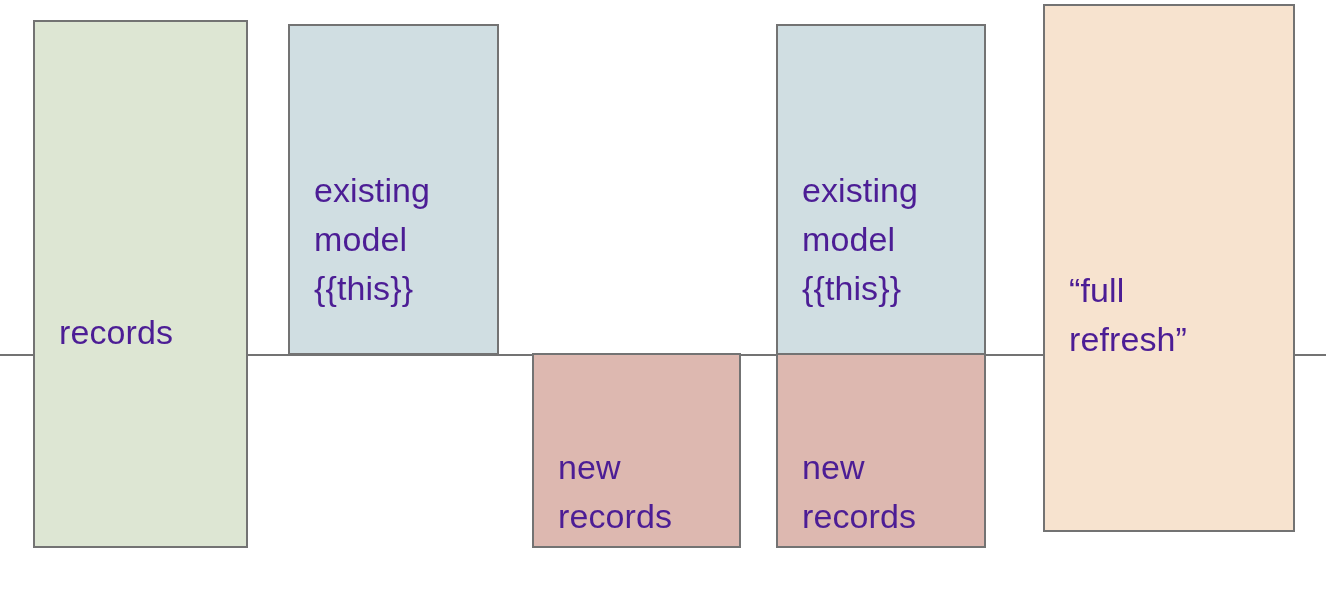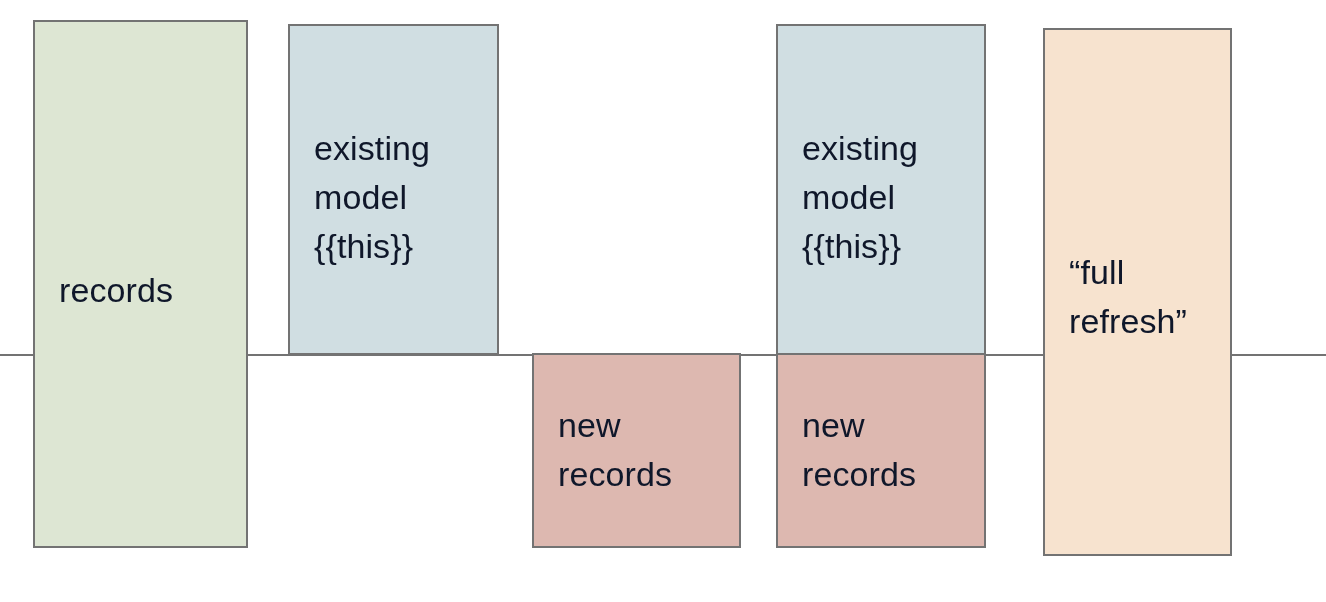--- a/index.html
+++ b/index.html
@@ -31,31 +31,32 @@
     box-sizing: border-box;
     border: 2px solid #737373;
     z-index: 2;
   }
   .box-label {
     position: absolute;
     left: 24px;
     right: 8px;
     font-size: 34px;
     line-height: 49px;
-    color: #0f172a;
+    color: #4c1d95;
     white-space: pre-line;
     letter-spacing: 0.1px;
+    margin-top: 42px;
   }
   
   #box-source        { left: 33px;   top: 20px;  width: 215px; height: 528px; }
   #box-existing-1    { left: 288px;  top: 24px;  width: 211px; height: 331px; }
   #box-new-1         { left: 532px;  top: 353px; width: 209px; height: 195px; }
   #box-existing-2    { left: 776px;  top: 24px;  width: 210px; height: 331px; }
   #box-new-2         { left: 776px;  top: 353px; width: 210px; height: 195px; }
-  #box-full-refresh  { left: 1043px; top: 28px;  width: 189px; height: 528px; }
+  #box-full-refresh  { left: 1043px; top: 4px;  width: 252px; height: 528px; }
 
   
   #label-source       { top: 244px; }
   #label-existing-1   { top: 98px; }
   #label-new-1        { top: 46px; }
   #label-existing-2   { top: 98px; }
   #label-new-2        { top: 46px; }
   #label-full-refresh { top: 218px; }
 </style>
 </head>

